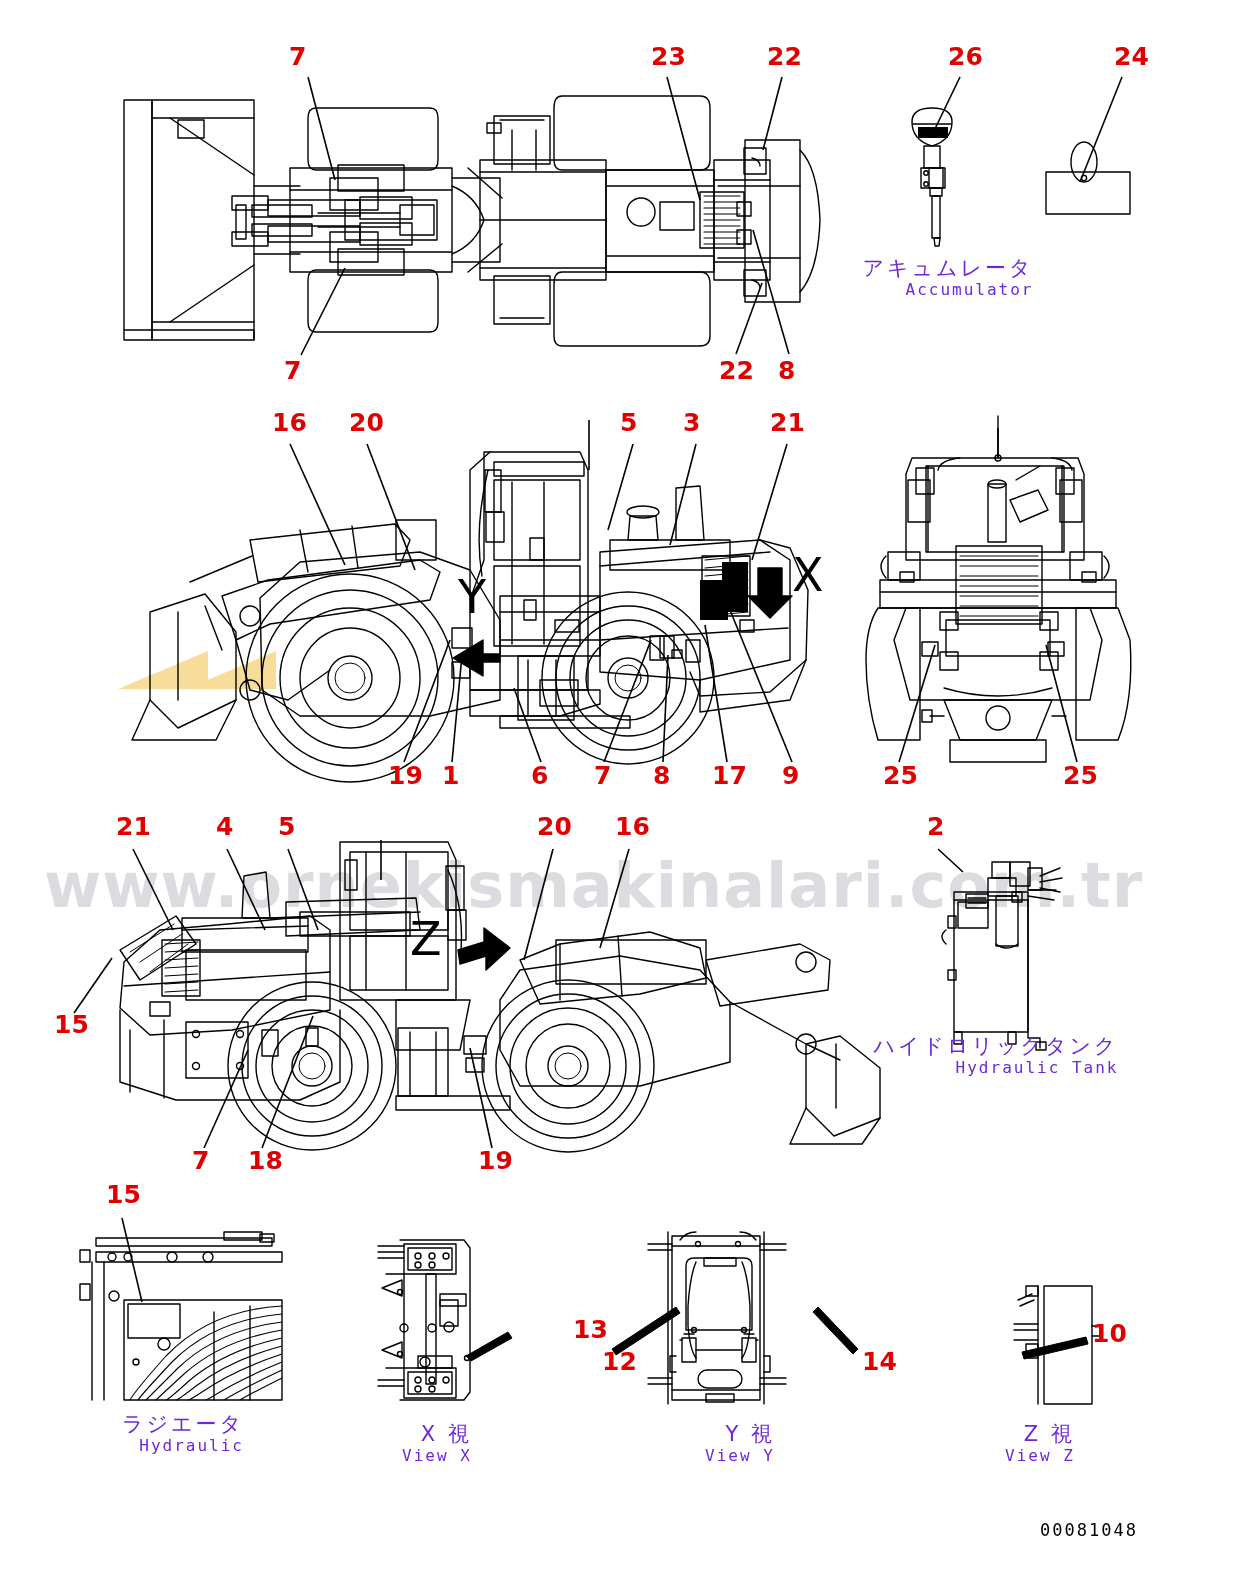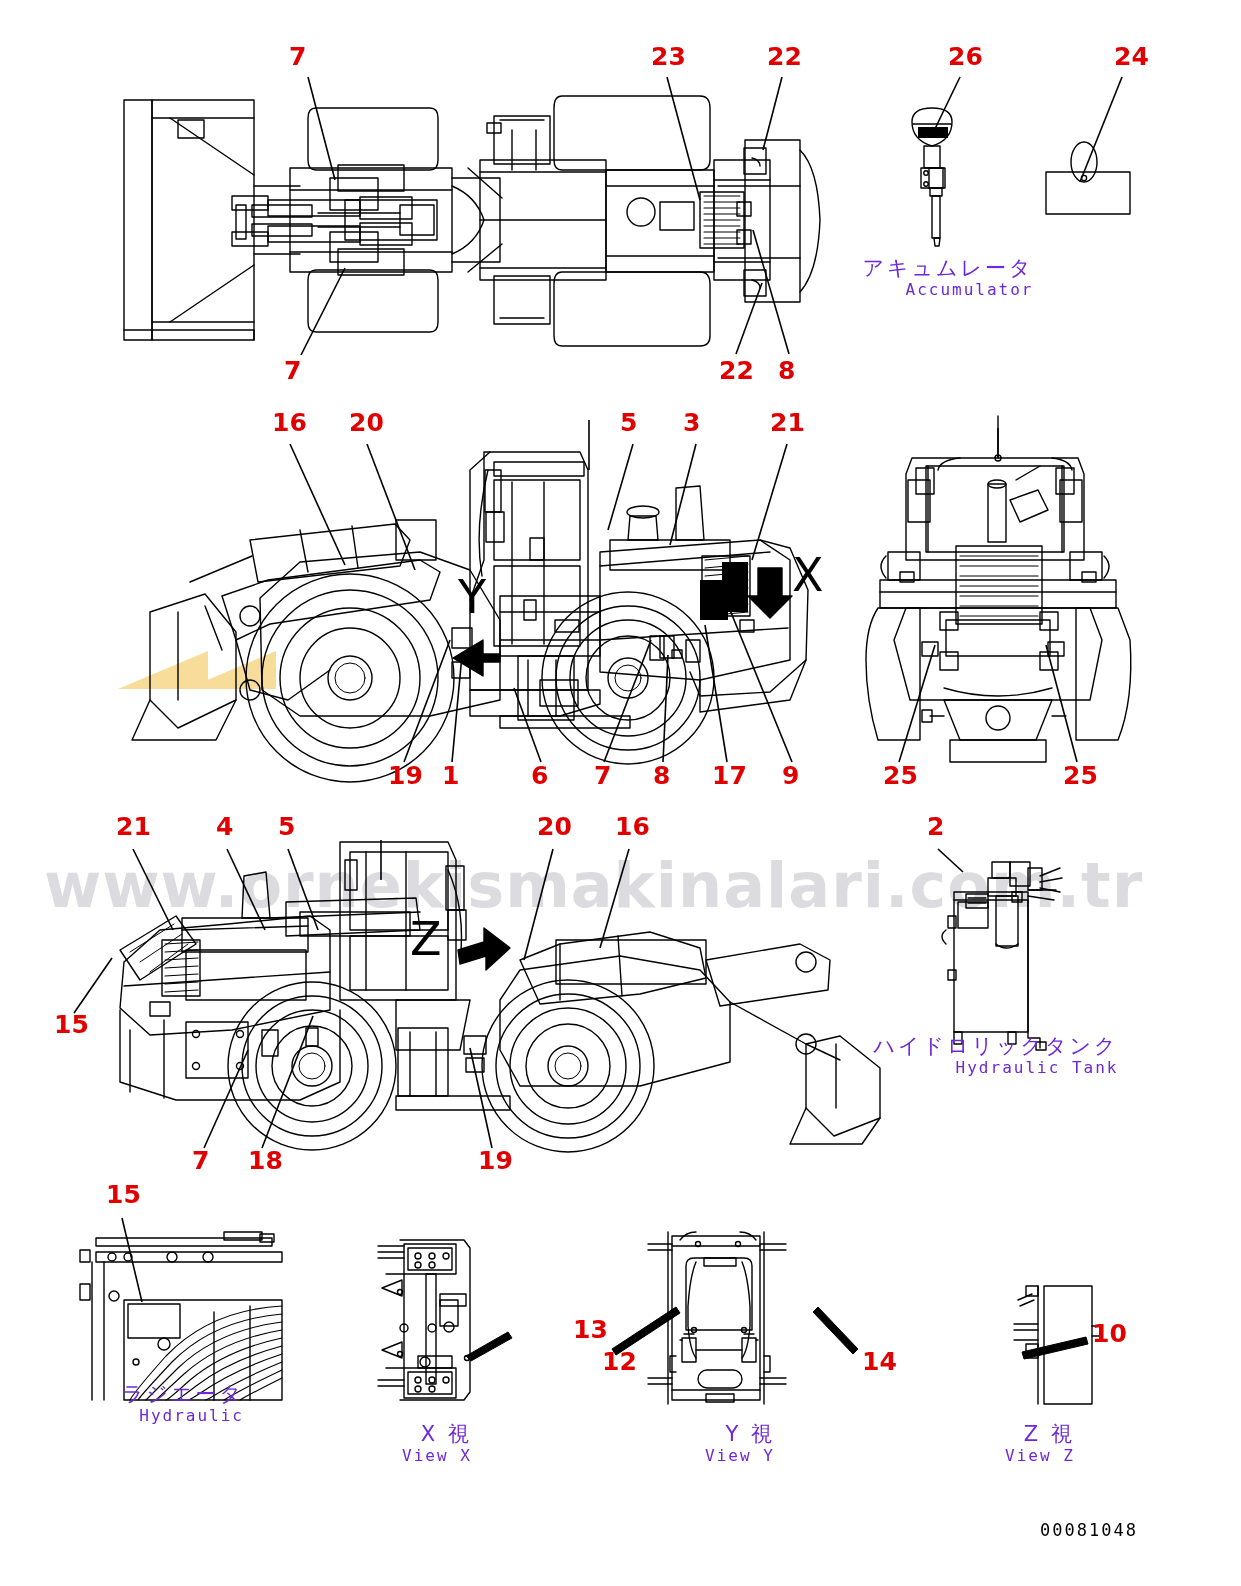--- a/index.html
+++ b/index.html
@@ -590,21 +590,21 @@
   <div class="num" style="left:1092px;top:1321px;">10</div>
 
   <div class="cap" style="left:948px;top:256px;transform:translateX(-50%);">
     <span class="jp">アキュムレータ</span>
     <span class="en">Accumulator</span>
   </div>
   <div class="cap" style="left:996px;top:1034px;transform:translateX(-50%);">
     <span class="jp">ハイドロリックタンク</span>
     <span class="en">Hydraulic Tank</span>
   </div>
-  <div class="cap" style="left:183px;top:1382px;transform:translateX(-50%);">
+  <div class="cap" style="left:183px;top:1412px;transform:translateX(-50%);">
     <span class="jp">ラジエータ</span>
     <span class="en">Hydraulic</span>
   </div>
   <div class="cap" style="left:437px;top:1422px;transform:translateX(-50%);">
     <span class="jp">X  視</span>
     <span class="en">View X</span>
   </div>
   <div class="cap" style="left:740px;top:1422px;transform:translateX(-50%);">
     <span class="jp">Y  視</span>
     <span class="en">View Y</span>

